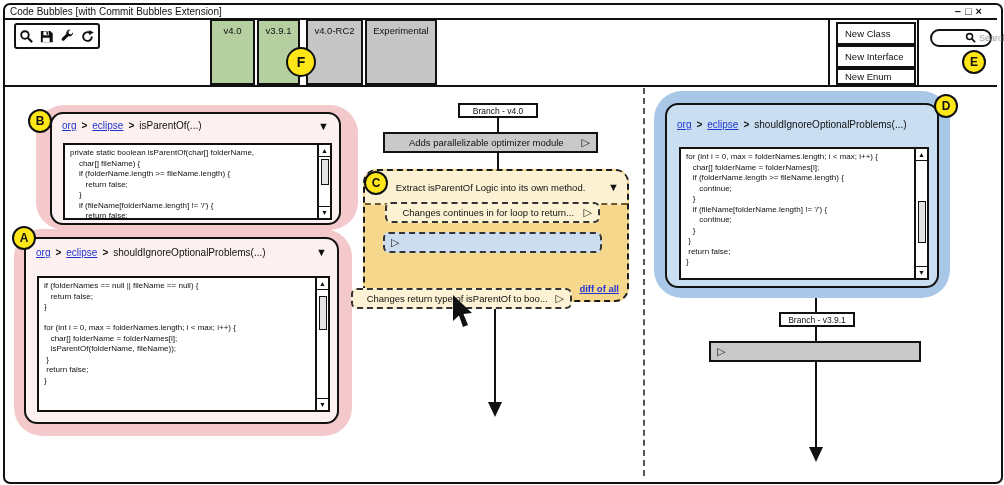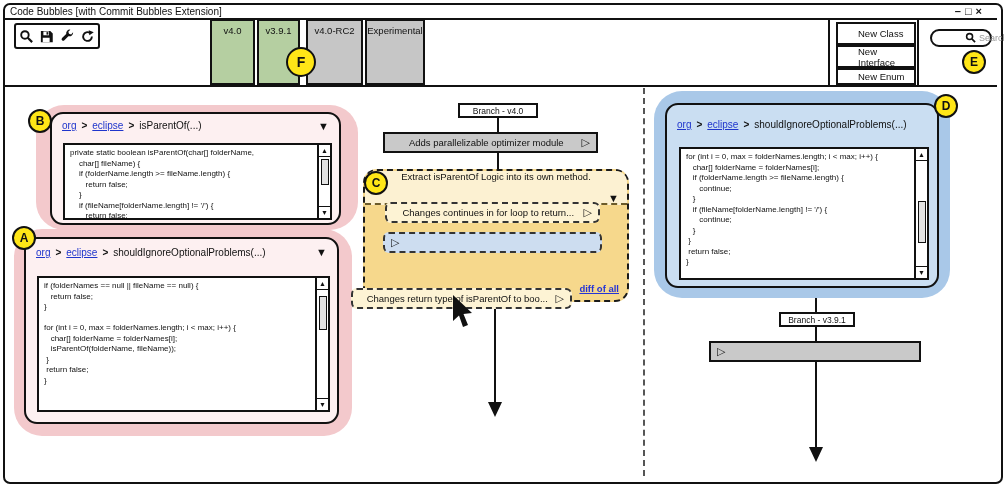--- a/index.html
+++ b/index.html
@@ -17,21 +17,21 @@
   .toolbox{left:14px;top:23px;width:82px;height:22px;border:2px solid #111;border-radius:3px;
            display:flex;align-items:center;justify-content:space-around;background:#fff;}
   .toolbox svg{display:block;}
   
   .tab{top:19px;height:66px;border:2px solid #111;box-sizing:border-box;font-size:9.5px;
        text-align:center;padding-top:4px;}
   .tab.green{background:#b5cfa1;}
   .tab.gray{background:#c6c6c6;}
   
   .menu-btn{left:836px;width:80px;border:2px solid #111;box-sizing:border-box;background:#fff;
-            font-size:9.5px;display:flex;align-items:center;padding-left:20px;}
+            font-size:9.5px;display:flex;align-items:center;padding-left:7px;}
   
   .search-pill{left:930px;top:29px;width:62px;height:18px;border:2px solid #111;border-radius:10px;
                display:flex;align-items:center;background:#fff;box-sizing:border-box;padding-left:28px;}
   .search-pill .ph{color:#9a9a9a;font-size:9px;margin-left:3px;}
   
   .marker{width:24px;height:24px;border:2.5px solid #111;border-radius:50%;background:#ffe617;
           display:flex;align-items:center;justify-content:center;font-weight:700;font-size:12px;z-index:9;box-sizing:border-box;}
   .marker.big{width:30px;height:30px;font-size:14px;}
   
   .blob{border-radius:28px;}
@@ -58,21 +58,21 @@
               justify-content:center;box-sizing:border-box;}
   .commit-box{border:2px solid #111;background:#c9c9c9;font-size:9.5px;display:flex;align-items:center;
               box-sizing:border-box;padding:0 6px;}
   .commit-box .lbl{flex:1;text-align:center;}
   .play{font-size:11px;line-height:11px;}
   .connector{width:2px;background:#111;}
   .arrowhead{width:0;height:0;border-left:7px solid transparent;border-right:7px solid transparent;border-top:15px solid #111;}
   
   .cbubble{border:2.5px dashed #1a1a1a;border-radius:14px;background:#f6d88c;box-sizing:border-box;}
   .c-header{height:34px;display:flex;align-items:center;background:#fcf1d2;border-radius:11px 11px 0 0;
-            border-bottom:2px dashed #6b5b2a;font-size:9.5px;padding:0 8px;box-sizing:border-box;flex-direction:column;}
+            border-bottom:2px dashed #6b5b2a;font-size:9.5px;padding:0 8px;box-sizing:border-box;}
   .c-header .txt{flex:1;text-align:center;}
   .pill-btn{border:2px dashed #333;border-radius:6px;font-size:9.5px;display:flex;align-items:center;
             box-sizing:border-box;padding:0 6px;background:#fdf3d4;}
   .pill-btn .lbl{flex:1;text-align:center;}
   .pill-btn.bluebtn{background:#cdddf0;}
   .difflink{color:#2433d6;text-decoration:underline;font-size:9.5px;font-weight:600;}
   .divider-dashed{border-left:2px dashed #555;width:0;}
 </style>
 </head>
 <body>
@@ -114,21 +114,21 @@
         <svg width="15" height="15" viewBox="0 0 24 24">
           <path d="M19 12a7 7 0 1 1-3-5.7" fill="none" stroke="#111" stroke-width="3"></path>
           <polygon points="14,2 22,5 15,10" fill="#111"></polygon>
         </svg>
       </span>
   </div>
 
   <div class="abs tab green" style="left:210px;width:45px;"><span>v4.0</span></div>
   <div class="abs tab green" style="left:257px;width:43px;"><span>v3.9.1</span></div>
   <div class="abs tab gray" style="left:306px;width:57px;"><span>v4.0-RC2</span></div>
-  <div class="abs tab gray" style="left:365px;width:60px;"><span>Experimental</span></div>
+  <div class="abs tab gray" style="left:365px;width:72px;"><span>Experimental</span></div>
   <div class="abs marker big" style="left:286px;top:47px;">
       <span>F</span>
     </div>
 
   <div class="abs vline" style="left:828px;top:18px;height:67px;"></div>
   <div class="abs vline" style="left:917px;top:18px;height:67px;"></div>
   <div class="abs menu-btn" style="top:22px;height:23px;">
       <span>New Class</span>
     </div>
   <div class="abs menu-btn" style="top:45px;height:23px;">

